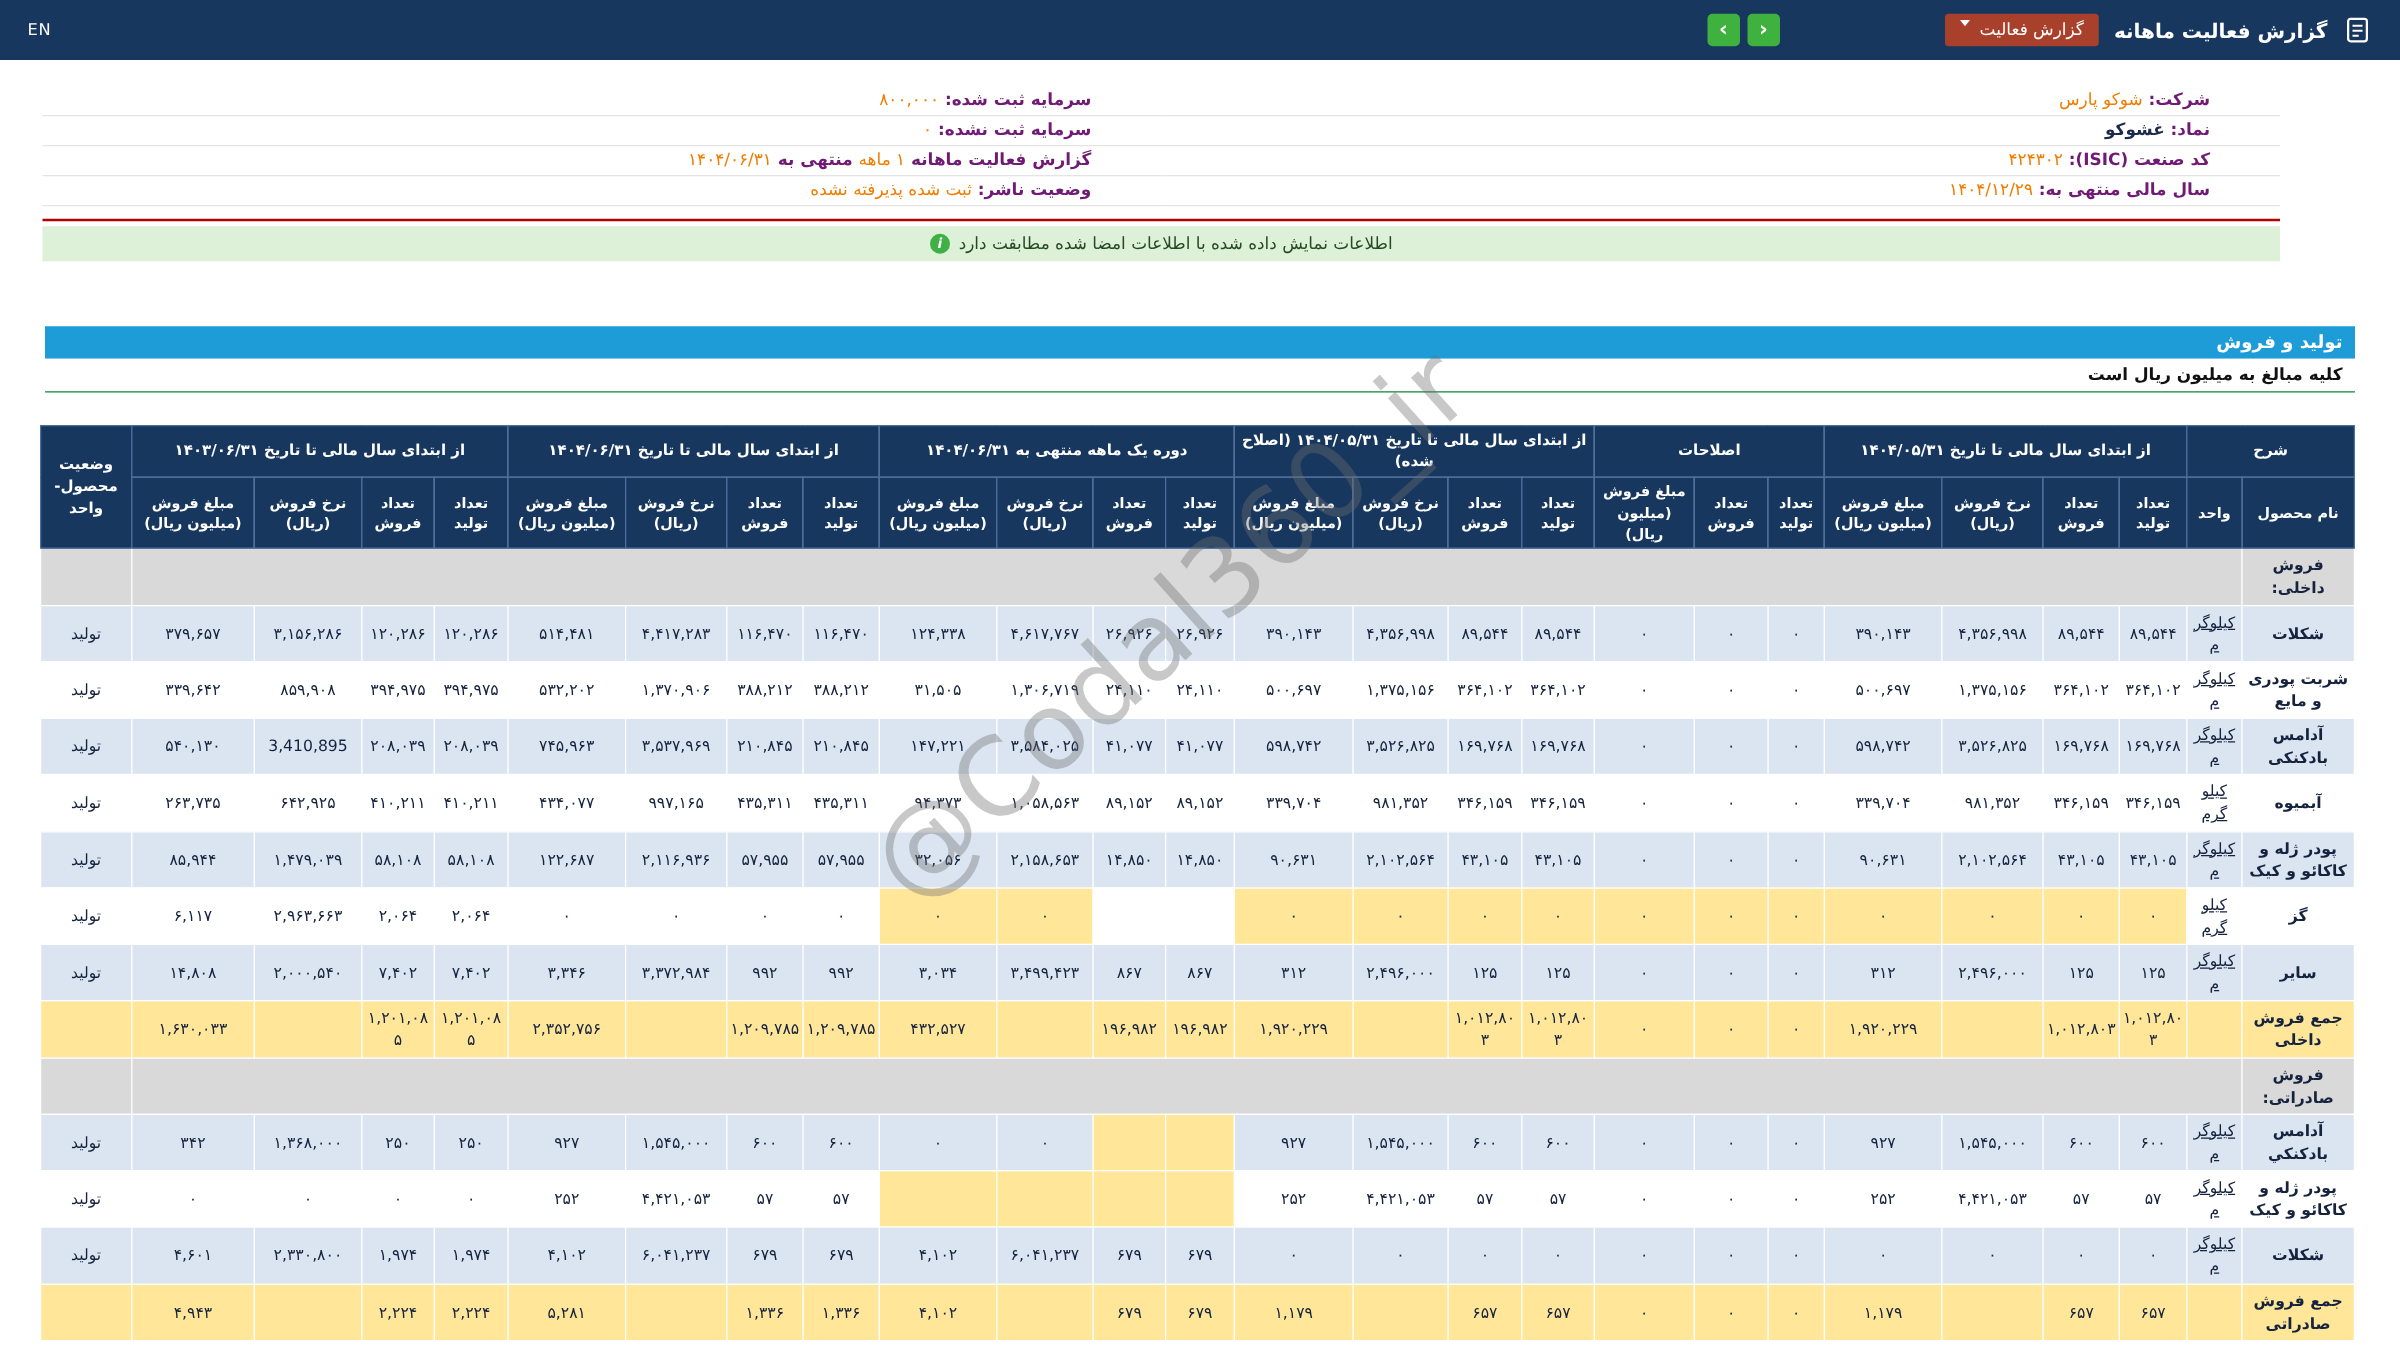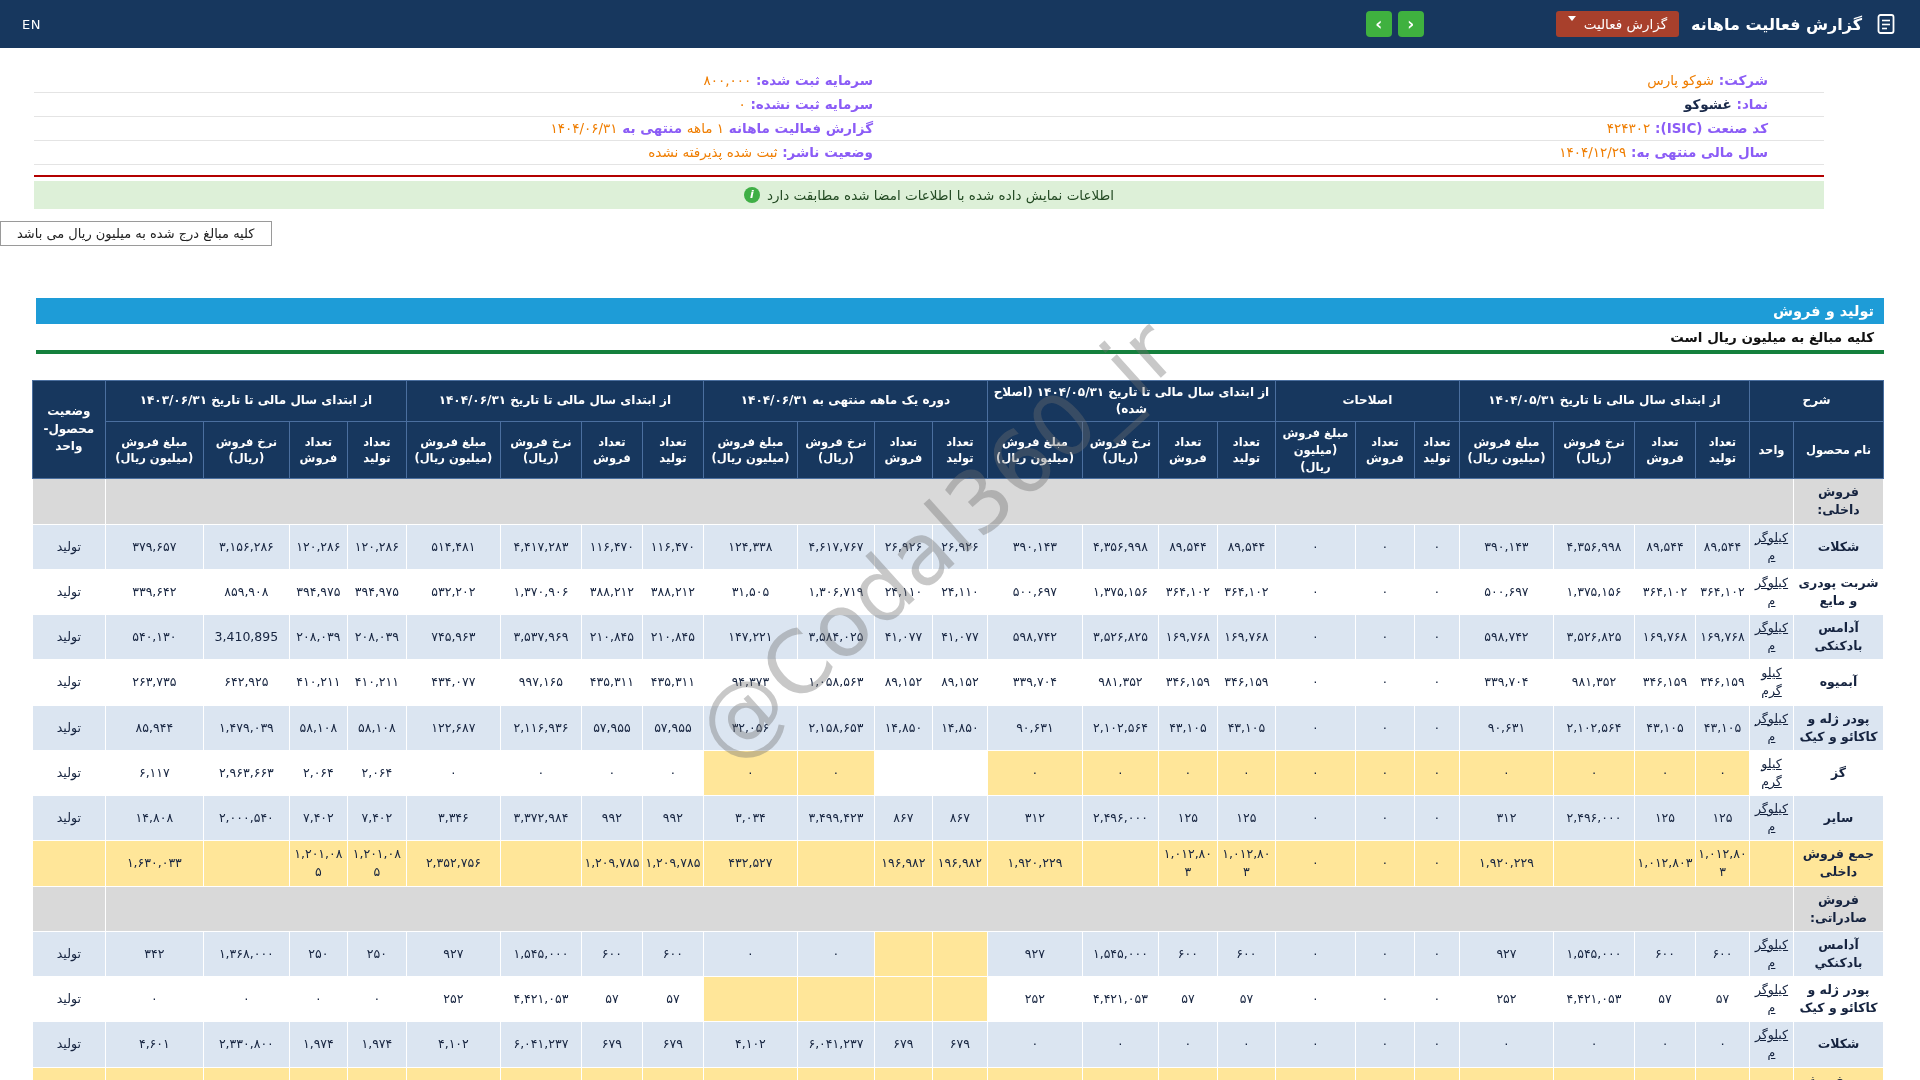--- a/index.html
+++ b/index.html
@@ -21,37 +21,37 @@
   .caret{width:0;height:0;border-left:4px solid transparent;border-right:4px solid transparent;border-top:5px solid #fff;display:inline-block;}
   .nav-btns{display:flex;gap:6px;margin-right:120px;}
   .nav-btn{width:26px;height:26px;background:var(--nav-green);color:#fff;border-radius:4px;display:flex;
     align-items:center;justify-content:center;font-size:17px;font-weight:bold;cursor:pointer;line-height:1;}
   .lang{margin-right:auto;color:#fff;font-size:13px;cursor:pointer;letter-spacing:.5px;}
 
   
   .info-table{width:1790px;margin:20px 96px 0 34px;border-collapse:collapse;direction:rtl;}
   .info-table td{width:50%;height:24px;font-size:13.5px;color:#222;border-bottom:1px solid #e4e4e4;
     text-align:right;vertical-align:middle;padding:1px 56px 1px 0;}
-  .pt-0{font-weight:bold;color:#8b5cf6;}
+  .pt-0{font-weight:bold;color:#701a75;}
   .pt-1{color:var(--accent-orange);}
   .pt-2{color:#1a2a4a;font-weight:bold;}
 
   .red-line{margin:10px 96px 0 34px;border-top:2px solid var(--separator-red);}
   .green-bar{margin:4px 96px 0 34px;height:28px;background:var(--notice-green-bg);display:flex;align-items:center;
     justify-content:center;gap:7px;font-size:13.5px;color:#234a23;}
   .info-i{width:16px;height:16px;border-radius:50%;background:#3faf46;color:#fff;font-size:11px;font-weight:bold;
     display:inline-flex;align-items:center;justify-content:center;font-style:italic;}
   .amount-wrap{text-align:left;padding-top:12px;}
   .amount-box{display:inline-block;margin-right:96px;border:1px solid #9a9a9a;background:#fff;
     padding:4px 16px;font-size:13px;color:#222;}
 
   .section-bar{margin:52px 36px 0;background:var(--section-blue);color:#fff;font-weight:bold;
     font-size:14.5px;padding:5px 10px;}
   .section-note{margin:0 36px;background:#fff;font-weight:bold;font-size:13.5px;color:#111;
-    padding:5px 10px;border-bottom:4px solid #15803d;}
+    padding:5px 10px;border-bottom:1px solid #15803d;}
 
   .table-wrap{margin:26px 36px 0;position:relative;}
   table.main{width:1848px;table-layout:fixed;border-collapse:collapse;direction:rtl;}
   table.main th{background:var(--table-header-navy);color:#fff;font-size:11.5px;font-weight:bold;
     border:1px solid #4b6f9f;padding:3px 2px;line-height:1.45;vertical-align:middle;text-align:center;}
   table.main tr.gh th{font-size:12px;height:26px;}
   table.main td{font-size:12.5px;color:#15233f;text-align:center;padding:4px 2px;border:1px solid #fff;
     line-height:1.45;vertical-align:middle;word-wrap:break-word;}
   td.name-cell{text-align:right;font-weight:bold;padding-right:5px;font-size:12.5px;color:#1d2b47;}
   td.unit-cell{font-size:11px;text-decoration:underline;}
@@ -113,23 +113,20 @@
     </tbody>
   </table>
 
   <div class="red-line"></div>
 
   <div class="green-bar">
     <span>اطلاعات نمایش داده شده با اطلاعات امضا شده مطابقت دارد</span>
     <span class="info-i">i</span>
   </div>
 
-  <div class="amount-wrap">
-    <span class="amount-box">کلیه مبالغ درج شده به میلیون ریال می باشد</span>
-  </div>
 
   <div class="section-bar">تولید و فروش</div>
   <div class="section-note">کلیه مبالغ به میلیون ریال است</div>
 
   <div class="table-wrap">
     <table class="main" id="main-table">
       <colgroup>
           <col style="width: 90px;">
           <col style="width: 44px;">
           <col style="width: 54px;">

